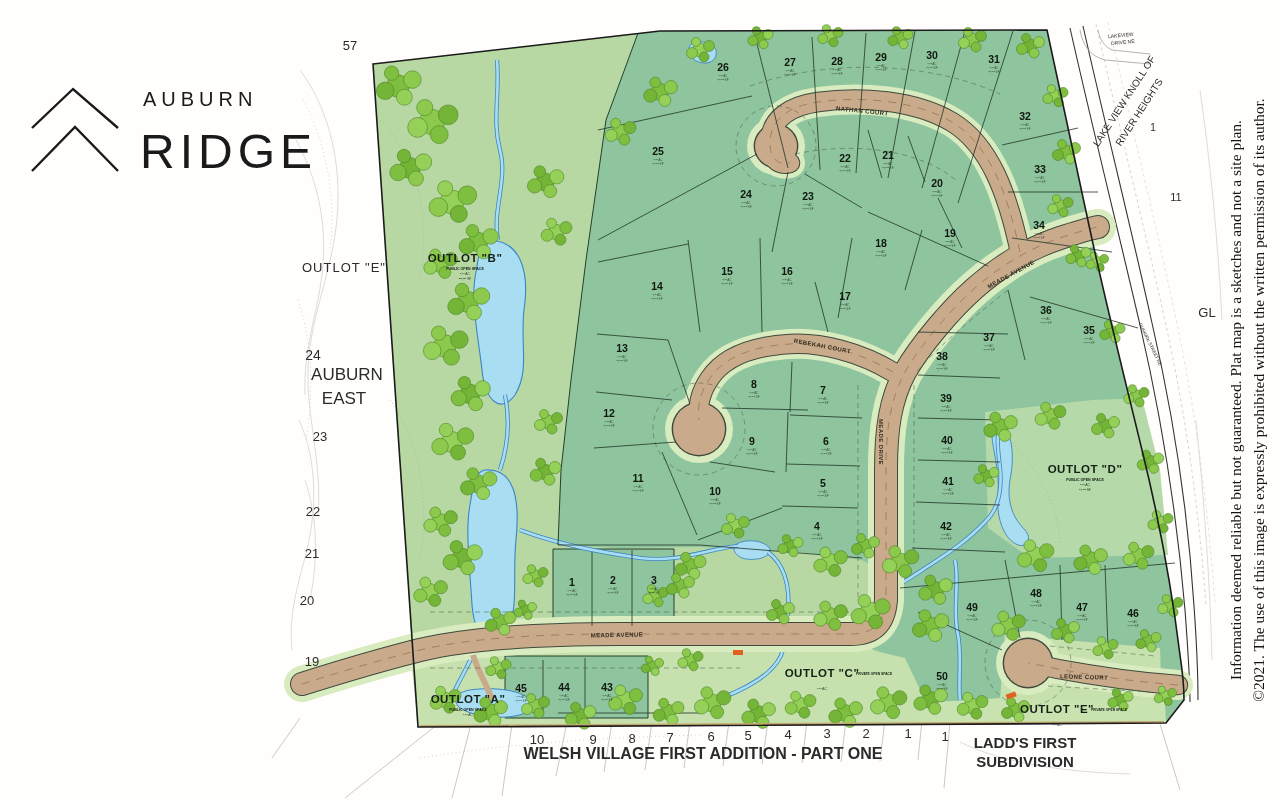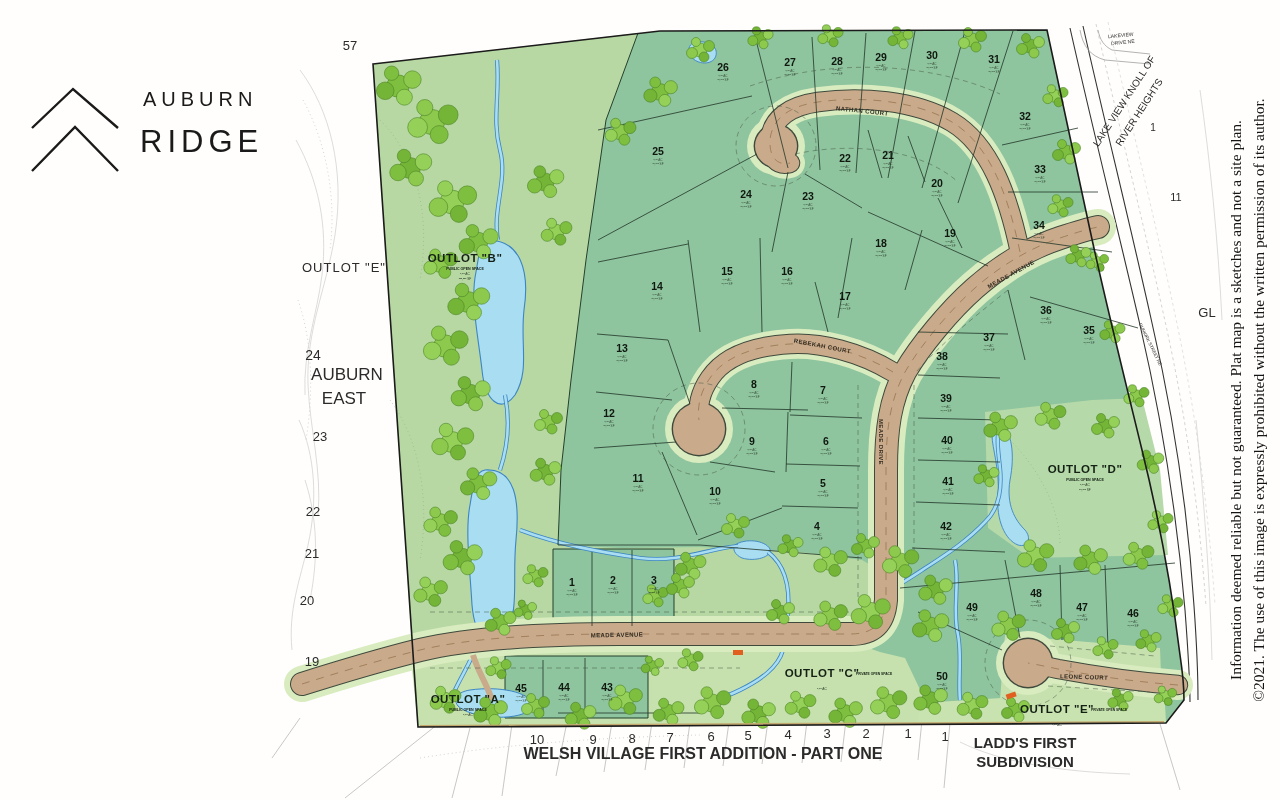--- a/index.html
+++ b/index.html
@@ -2,21 +2,21 @@
 <html><head>
 <meta charset="utf-8">
 <style>
   html,body{margin:0;padding:0;background:#ffffff;width:1280px;height:800px;overflow:hidden;
     font-family:"Liberation Sans",sans-serif;}
   #stage{position:relative;width:1280px;height:800px;background:#fffefc;}
   #map{position:absolute;left:0;top:0;}
   
   .logo{position:absolute;left:30px;top:86px;width:360px;height:120px;color:#1a1a1a;}
   .logo .auburn{position:absolute;left:113px;top:2px;font-size:20px;letter-spacing:5px;font-weight:500;}
-  .logo .ridge{position:absolute;left:110px;top:38px;font-size:31px;letter-spacing:5px;font-weight:300;}
+  .logo .ridge{position:absolute;left:110px;top:38px;font-size:48px;letter-spacing:5px;font-weight:300;}
   
   .disc-wrap{position:absolute;left:1224px;top:0;width:56px;height:800px;}
   .disc-inner{width:800px;height:56px;transform-origin:0 0;transform:rotate(-90deg) translateX(-800px);
     font-family:"Liberation Serif",serif;color:#141414;text-align:center;}
   .disc-inner div{font-size:15.5px;line-height:23px;white-space:nowrap;}
   svg text{font-family:"Liberation Sans",sans-serif;}
 </style>
 </head>
 <body>
 

